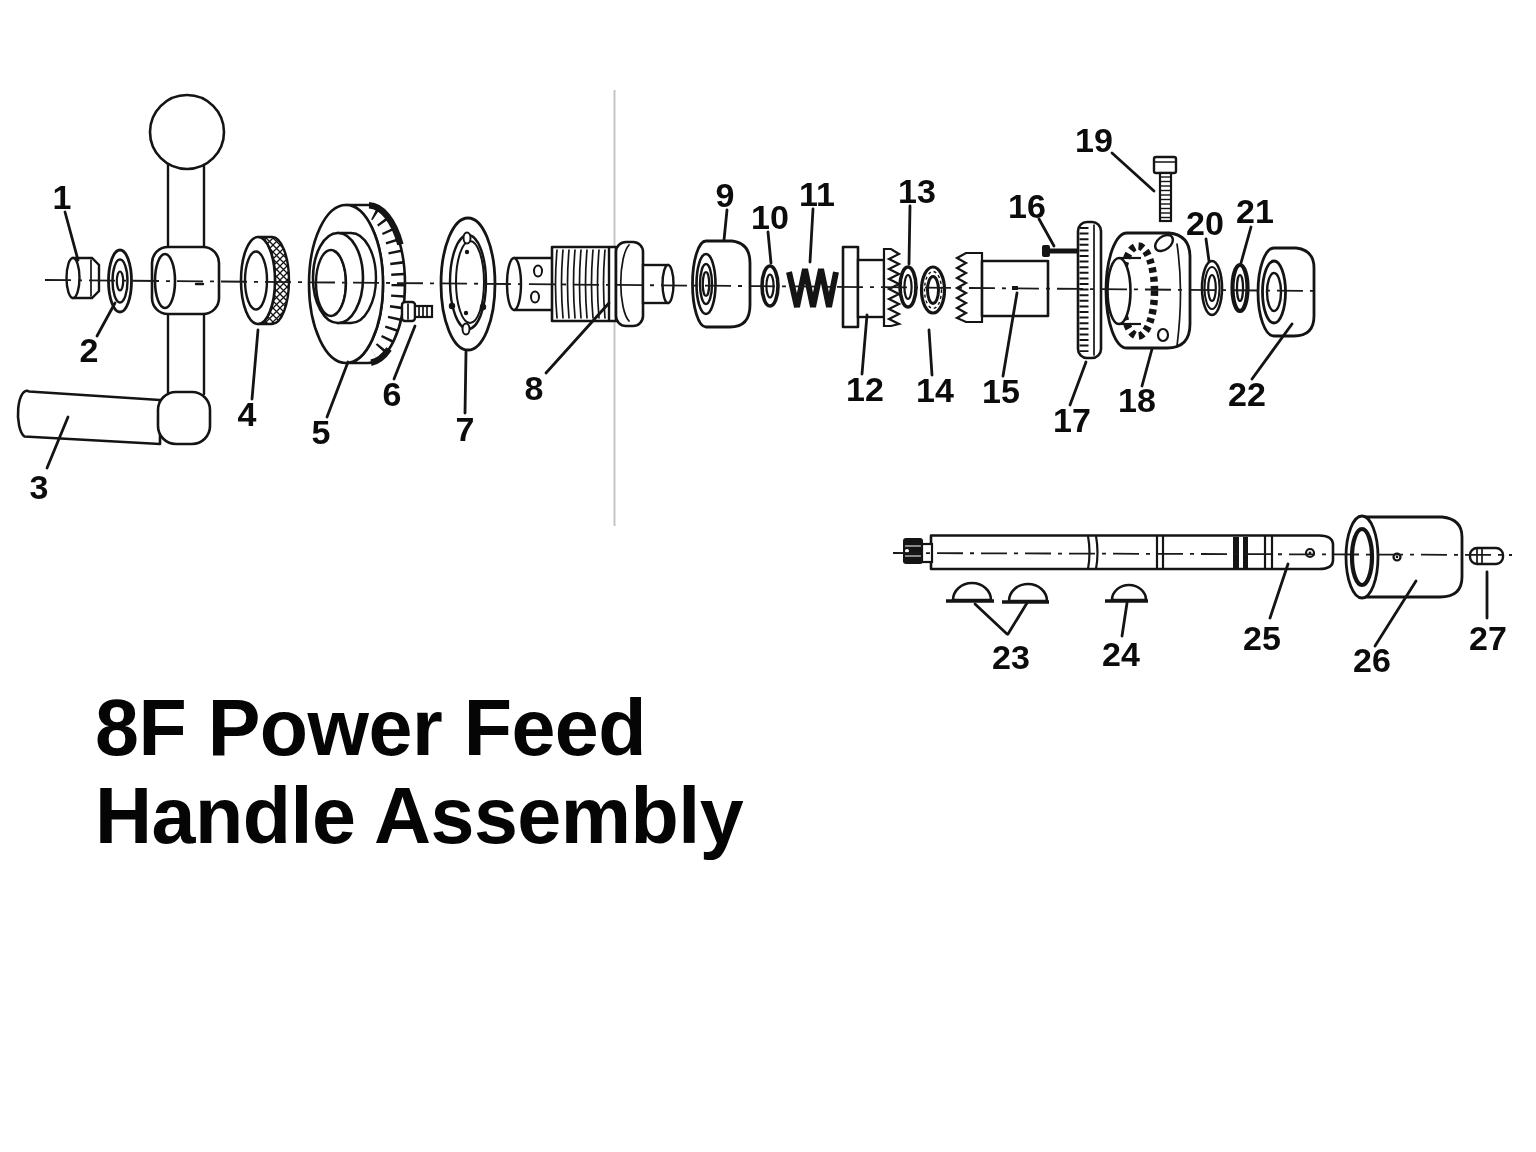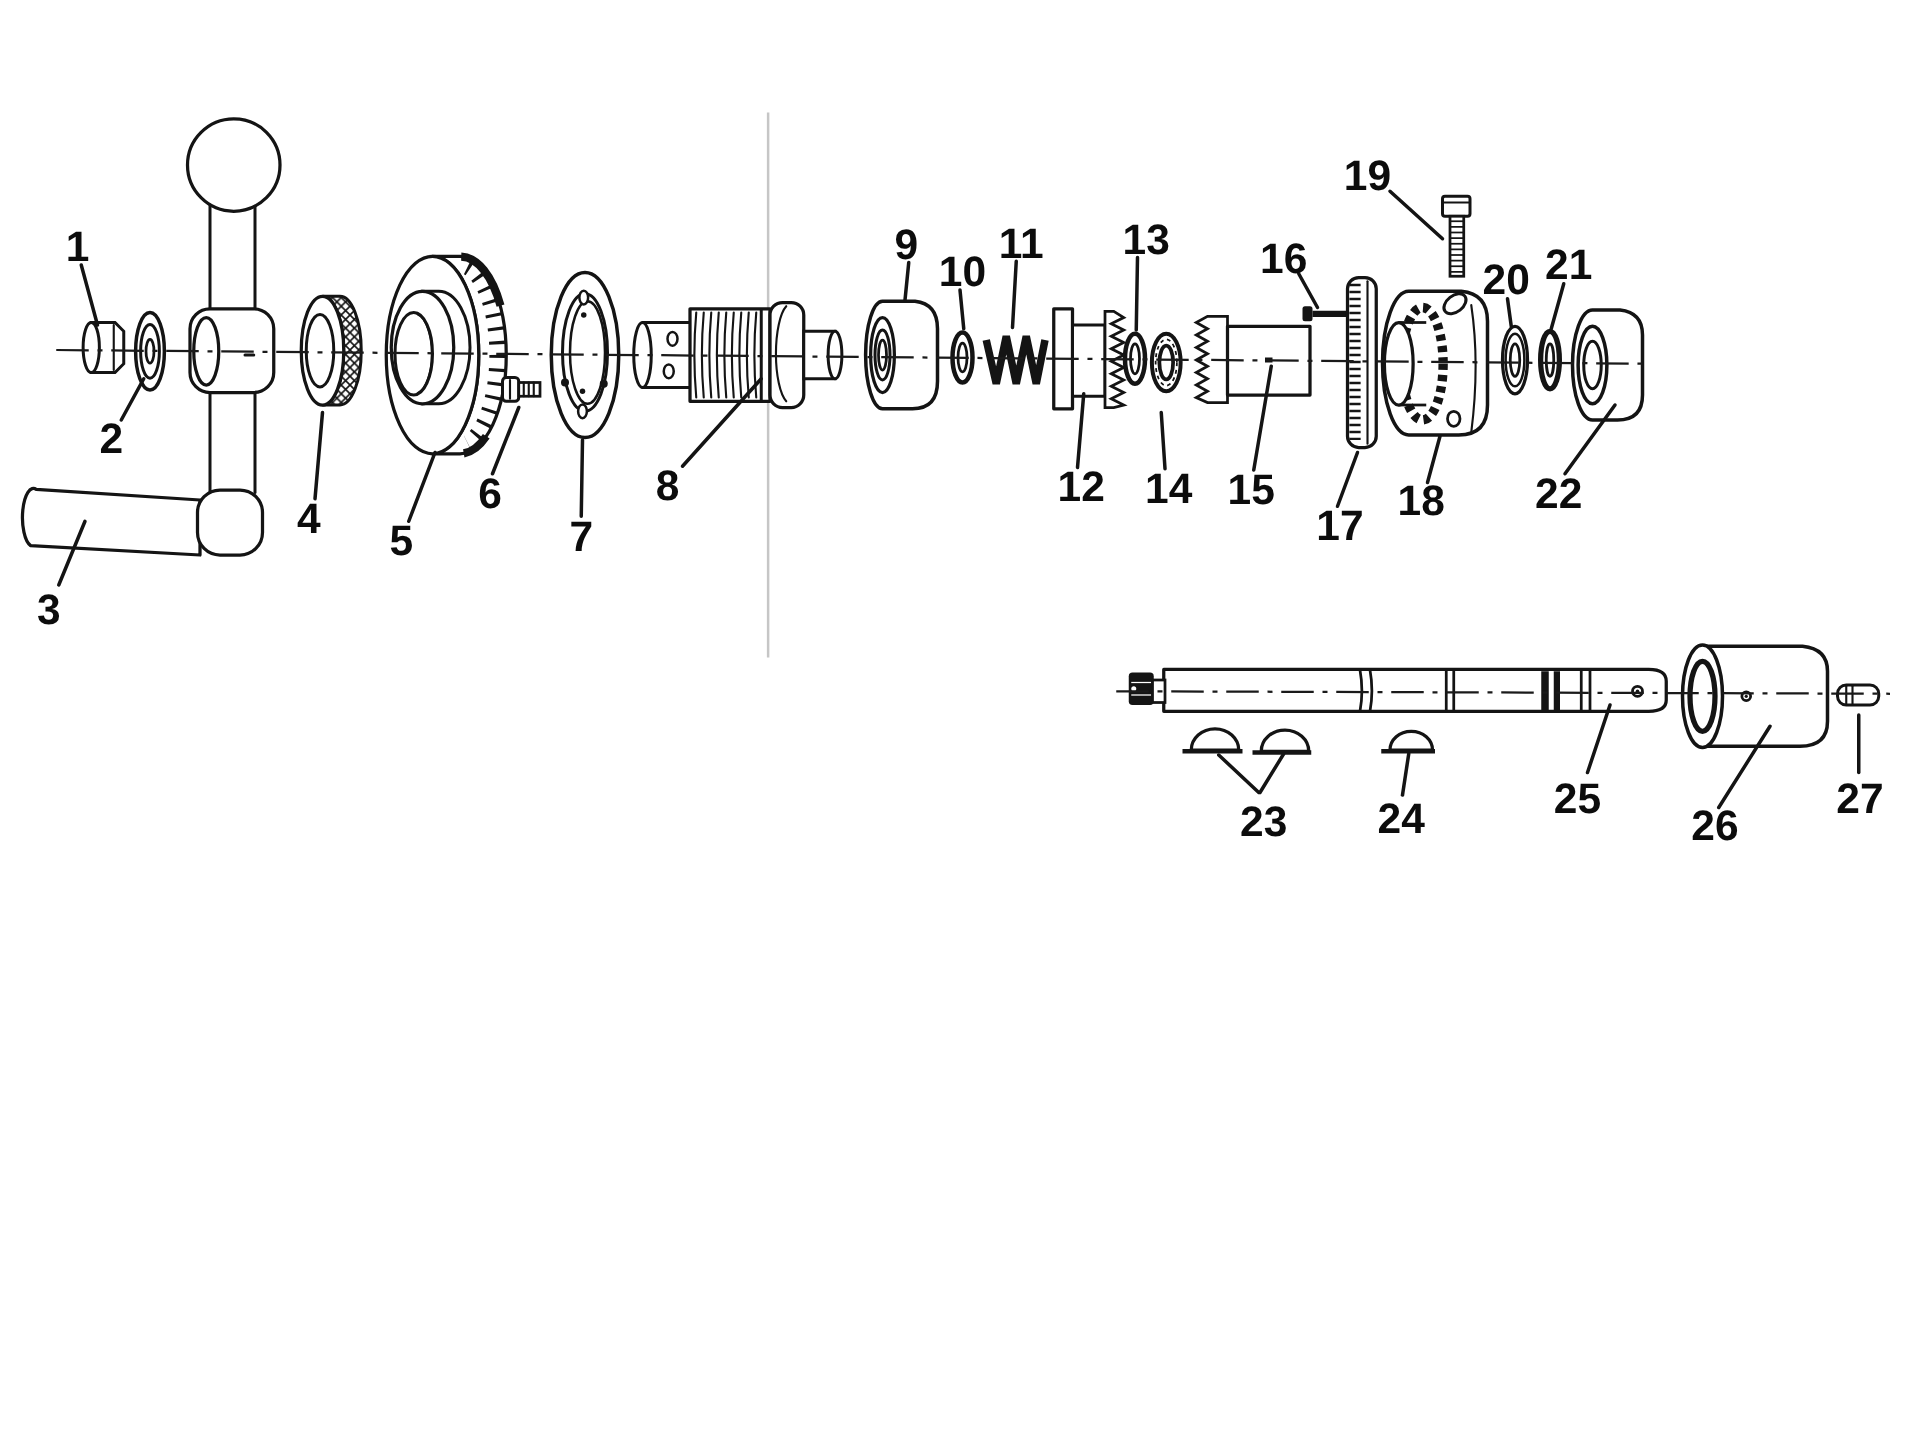--- a/index.html
+++ b/index.html
@@ -326,15 +326,17 @@
         <polyline points="1270,618 1288,564" class="leader"></polyline>
         <text x="1262" y="650" text-anchor="middle" class="callout">25</text>
         <polyline points="1375,646 1416,581" class="leader"></polyline>
         <text x="1372" y="672" text-anchor="middle" class="callout">26</text>
         <polyline points="1487,618 1487,572" class="leader"></polyline>
         <text x="1488" y="650" text-anchor="middle" class="callout">27</text>
       </g>
 </svg>
 
 <div class="title">
+  <div>8F Power Feed</div>
+  <div>Handle Assembly</div>
 </div>
 
 </div>
 
 </body></html>

